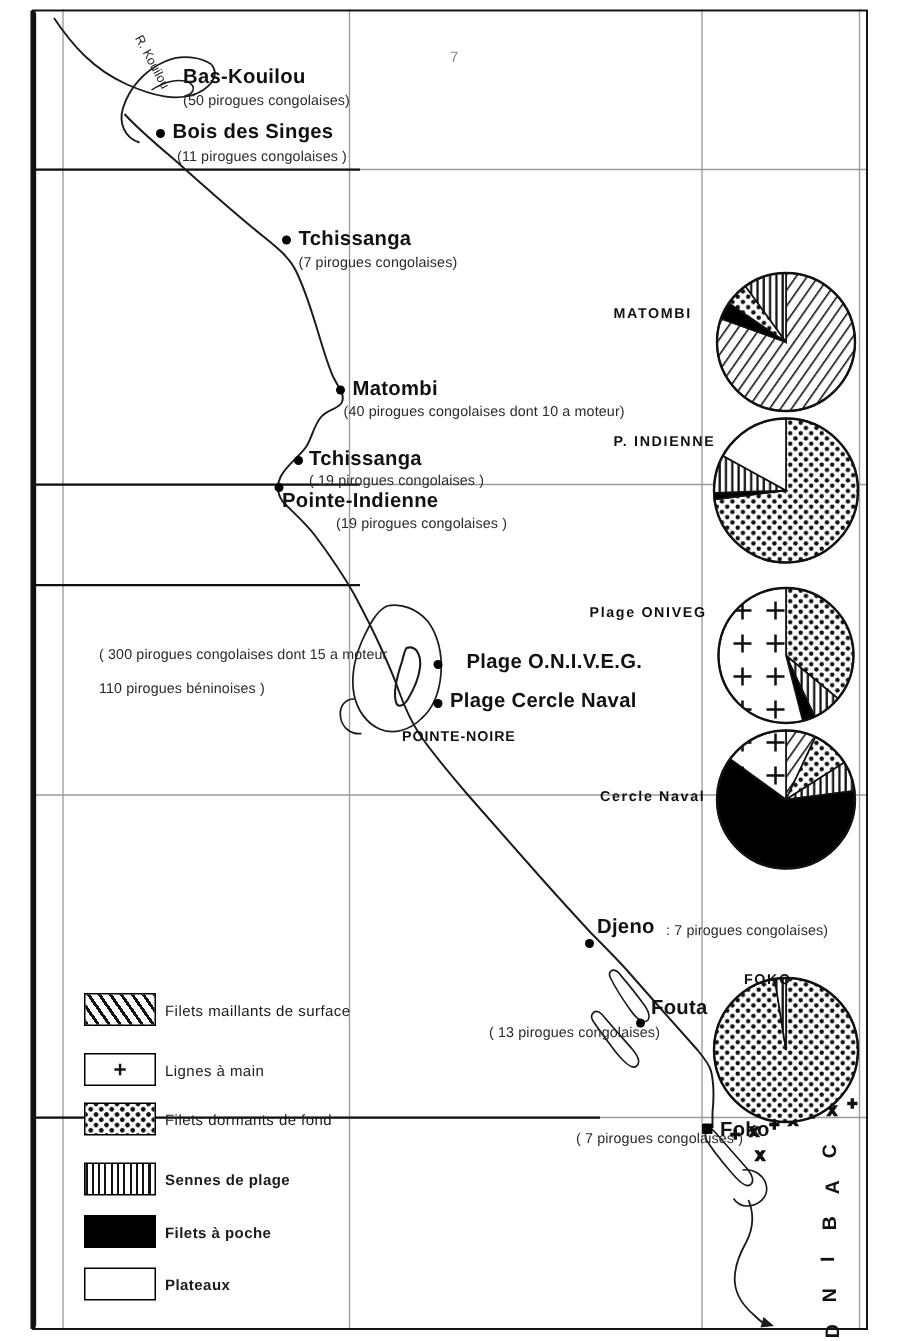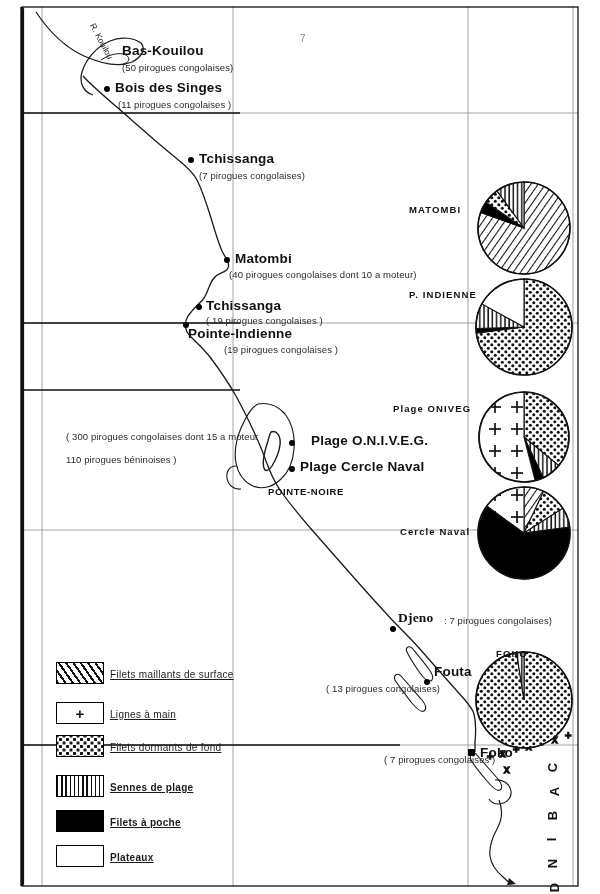--- a/index.html
+++ b/index.html
@@ -23,21 +23,21 @@
   }
   .country{
     font-weight:bold;font-size:15px;letter-spacing:8px;color:#111;
   }
   .city-caps{
     font-weight:bold;font-size:9.5px;letter-spacing:.6px;color:#111;
   }
   .pie-title{
     font-weight:bold;font-size:9.5px;letter-spacing:1.1px;color:#111;
   }
-  .legend-text{font-size:10px;color:#1b1b1b;letter-spacing:.3px;text-decoration:underline;}
+  .legend-text{font-size:10px;color:#1b1b1b;letter-spacing:.3px;}
   .legend-text.bold{font-weight:bold;}
   .river-lbl{font-size:8.5px;color:#222;}
   .page-num{font-size:10px;color:#888;}
   .cabinda-letter{
     position:absolute;font-weight:bold;font-size:13px;color:#111;
   }
 
   .dot{position:absolute;width:6px;height:6px;border-radius:50%;background:#000;}
   .dot.sq{border-radius:1px;width:7px;height:7px;}
 
@@ -255,21 +255,21 @@
 
   <div class="dot" style="left:289px;top:440px;"></div>
   <div class="lbl place-name" style="left:300px;top:434px;padding-left:11px;">Plage O.N.I.V.E.G.</div>
 
   <div class="dot" style="left:289px;top:466px;"></div>
   <div class="lbl place-name" style="left:300px;top:460px;">Plage Cercle Naval</div>
 
   <div class="lbl city-caps" style="left:268px;top:487px;">POINTE-NOIRE</div>
 
   <div class="dot" style="left:390px;top:626px;"></div>
-  <div class="lbl place-name" style="left:398px;top:611px;font-family:Liberation Serif, serif;">Djeno</div>
+  <div class="lbl place-name" style="left:398px;top:611px;">Djeno</div>
   <div class="lbl place-sub" style="left:444px;top:616px;">: 7 pirogues congolaises)</div>
 
   <div class="dot" style="left:424px;top:679px;"></div>
   <div class="lbl place-name" style="left:434px;top:665px;">Fouta</div>
   <div class="lbl place-sub" style="left:326px;top:684px;">( 13 pirogues congolaises)</div>
 
   <div class="dot sq" style="left:468px;top:749px;"></div>
   <div class="lbl place-name" style="left:480px;top:746px;">Foko</div>
   <div class="lbl place-sub" style="left:340px;top:755px;padding-left:44px;">( 7 pirogues congolaises )</div>
 

